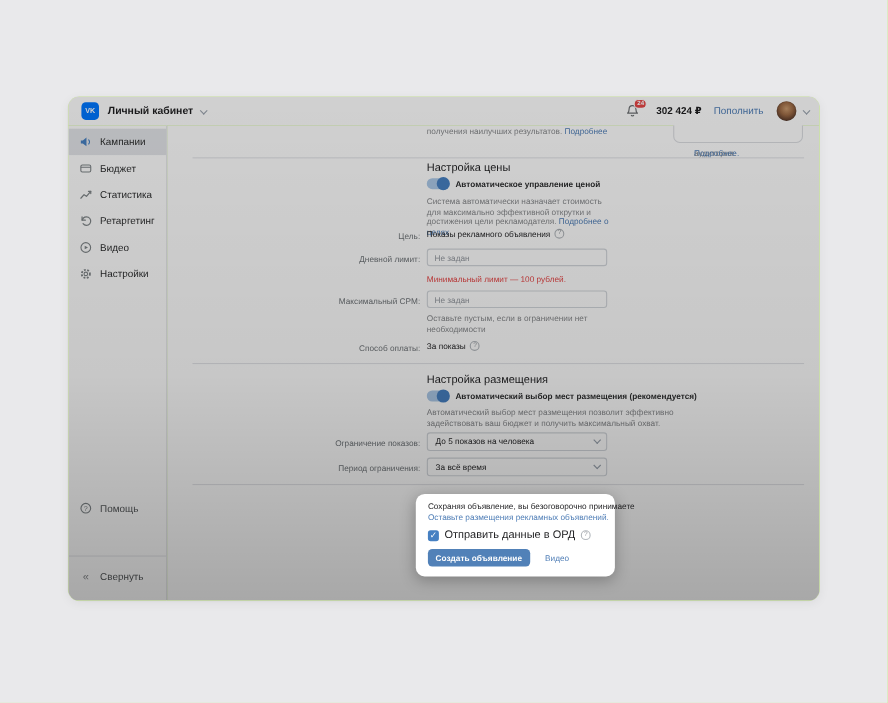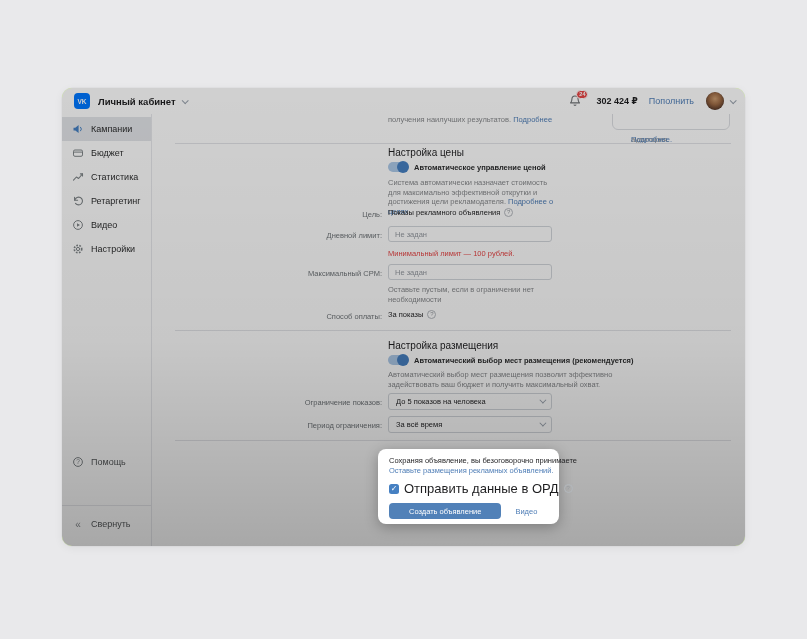--- a/index.html
+++ b/index.html
@@ -110,25 +110,25 @@
     background:#fff; border-radius:8px; box-shadow:0 3px 14px rgba(0,0,0,.28);
     padding:7px 11px 9px;
   }
   .dialog .line { font-size:7.5px; line-height:9.5px; color:#1e1e20; white-space:nowrap; }
   .cb-row { display:flex; align-items:center; gap:5px; margin-top:6px; }
   .checkbox {
     width:10px; height:10px; border-radius:2.5px; background:#4680C2; color:#fff;
     font-size:8px; line-height:10px; display:flex; align-items:center; justify-content:center;
     flex:0 0 auto; cursor:pointer;
   }
-  .cb-label { font-size:13px; color:#1e1e20; white-space:nowrap; }
+  .cb-label { font-size:10px; color:#1e1e20; white-space:nowrap; }
   .btn-row { display:flex; align-items:center; margin-top:7px; }
   .btn-primary {
-    height:16px; padding:0 20px; border:none; border-radius:4px; background:#5181B8; color:#fff;
-    font-size:7.5px; font-weight:400; display:flex; align-items:center; cursor:pointer;
+    height:16px; padding:0 7px; border:none; border-radius:4px; background:#5181B8; color:#fff;
+    font-size:7.5px; font-weight:700; display:flex; align-items:center; cursor:pointer;
     font-family:"Liberation Sans","DejaVu Sans",sans-serif;
   }
   .btn-cancel { margin-left:14px; font-size:7.5px; color:#4E7DB6; cursor:pointer; }
   svg { display:block; }
 </style>
 </head>
 <body>
 
 <div class="window">
 

